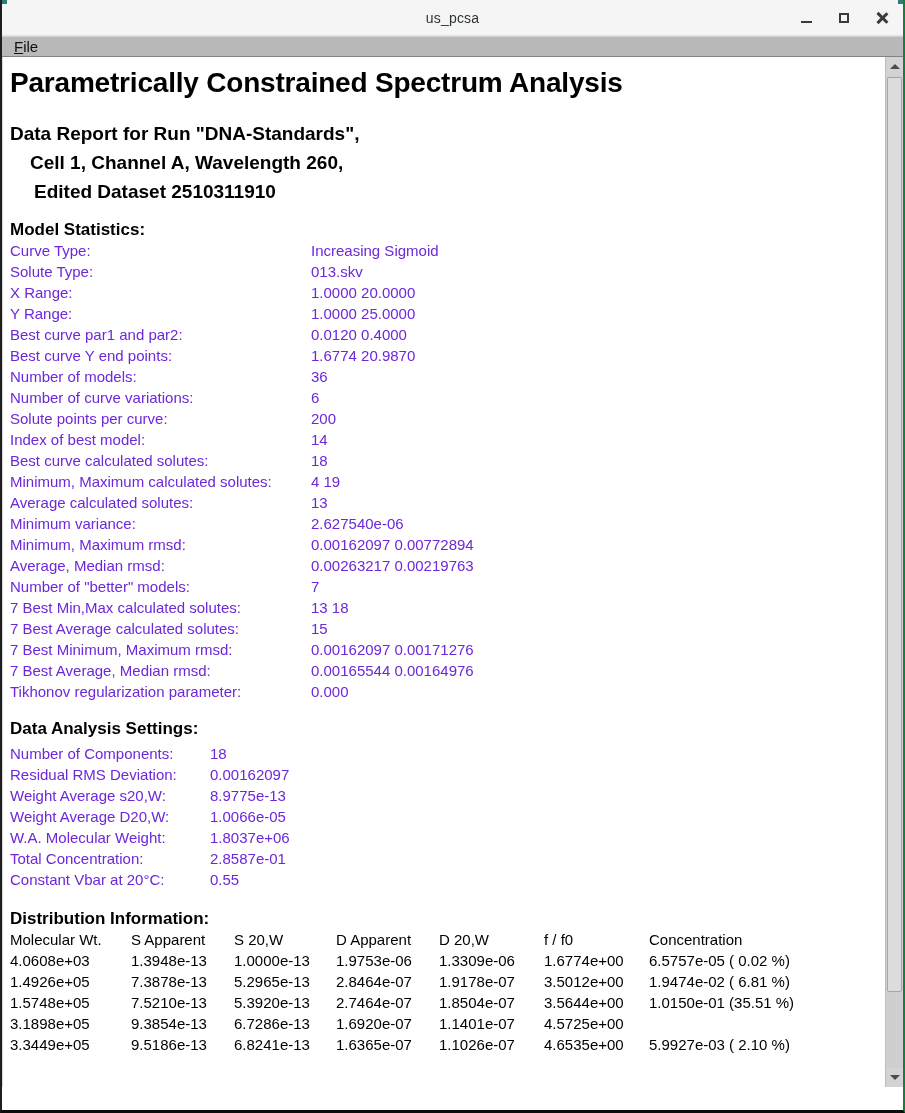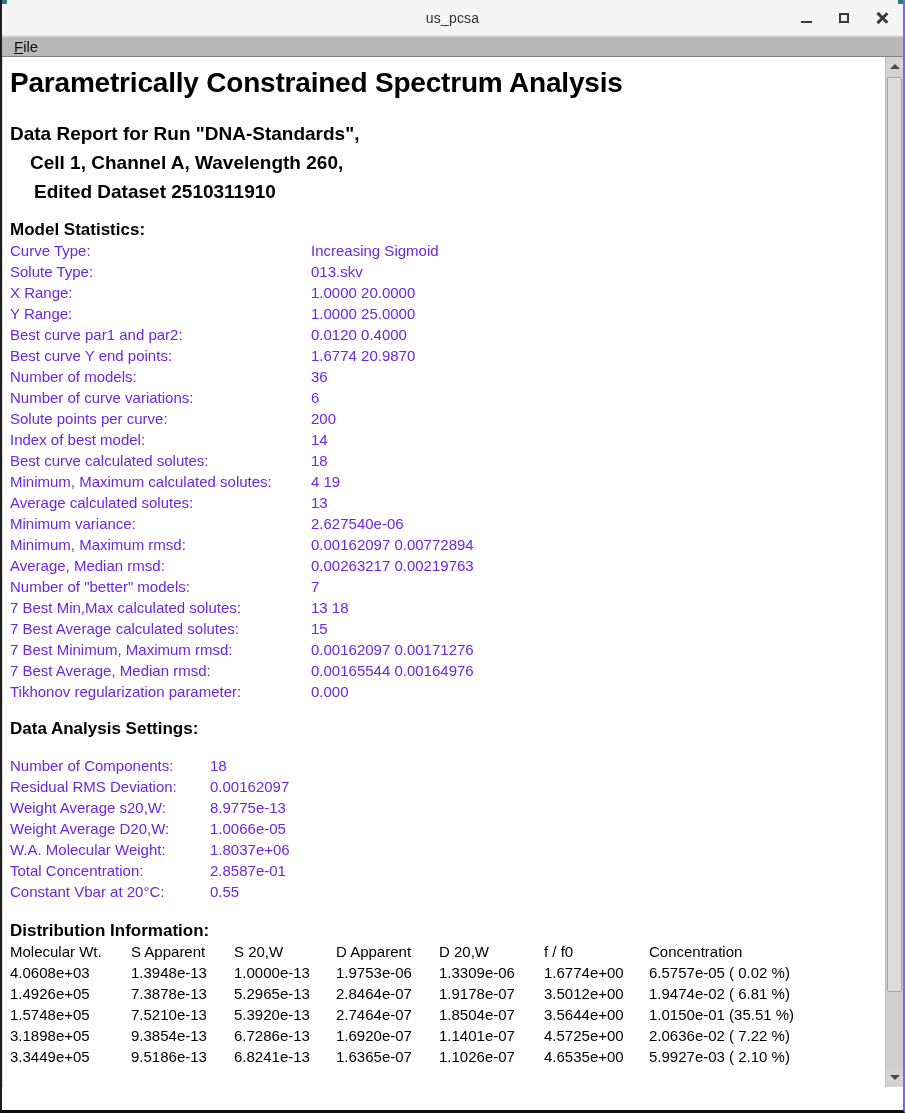--- a/index.html
+++ b/index.html
@@ -1,20 +1,20 @@
 <!DOCTYPE html>
 <html><head>
 <meta charset="utf-8">
 <style>
   * { margin:0; padding:0; box-sizing:border-box; }
   html,body { width:905px; height:1113px; font-family:"Liberation Sans", sans-serif; background:#e8e8e8; }
 
   .window {
     position:relative; width:905px; height:1113px; overflow:hidden;
-    border-left:2px solid #1e1e1e; border-right:2px solid #8b5cf6; border-bottom:3px solid #0d0d0d;
+    border-left:2px solid #1e1e1e; border-right:2px solid #15803d; border-bottom:3px solid #0d0d0d;
     background:#ffffff;
   }
   .corner { position:absolute; width:5px; height:4px; z-index:10; }
   .corner.tl { left:0; top:0; }
   .corner.tr { right:0; top:0; }
 
   
   .titlebar {
     position:relative; height:36px; background:#f5f5f5; border-bottom:1px solid #e2e2e2;
     display:flex; align-items:center; justify-content:center;
@@ -41,21 +41,21 @@
   .content { position:relative; height:1030px; background:#ffffff; }
   .doc { position:absolute; left:0; top:0; right:18px; bottom:0; overflow:hidden; padding:3px 0 0 7px; border-left:1px solid #d8d8d8; }
 
   .h1 { font-size:28px; font-weight:bold; line-height:37px; color:#000; margin-top:4px; letter-spacing:-0.2px; }
   .subtitle { margin-top:18px; font-size:19px; font-weight:bold; line-height:29px; color:#000; }
   .ind1 { padding-left:20px; }
   .ind2 { padding-left:24px; }
 
   .section-h { font-size:17px; font-weight:bold; color:#000; line-height:21px; }
   .mt-ms { margin-top:13px; }
-  .mt-das { margin-top:16px; margin-bottom:16px; }
+  .mt-das { margin-top:16px; margin-bottom:4px; }
   .mt-dist { margin-top:18px; }
 
   .kv { font-size:15px; line-height:21px; color:#6d28d9; display:flex; }
   .kv .k { flex:0 0 auto; }
   .ms-rows .k { width:301px; }
   .das-rows .k { width:200px; }
   .kv .v { white-space:pre; }
 
   .trow { display:grid; grid-template-columns:121px 103px 102px 103px 105px 105px 1fr; font-size:15px; line-height:21px; color:#000; }
   .trow .c { white-space:pre; }
@@ -310,21 +310,20 @@
     <span class="c">1.0150e-01 (35.51 %)</span>
   </div>
 
   <div class="trow">
     <span class="c">3.1898e+05</span>
     <span class="c">9.3854e-13</span>
     <span class="c">6.7286e-13</span>
     <span class="c">1.6920e-07</span>
     <span class="c">1.1401e-07</span>
     <span class="c">4.5725e+00</span>
-    <span class="c">2.0636e-02 ( 7.22 %)</span>
   </div>
 
   <div class="trow">
     <span class="c">3.3449e+05</span>
     <span class="c">9.5186e-13</span>
     <span class="c">6.8241e-13</span>
     <span class="c">1.6365e-07</span>
     <span class="c">1.1026e-07</span>
     <span class="c">4.6535e+00</span>
     <span class="c">5.9927e-03 ( 2.10 %)</span>

